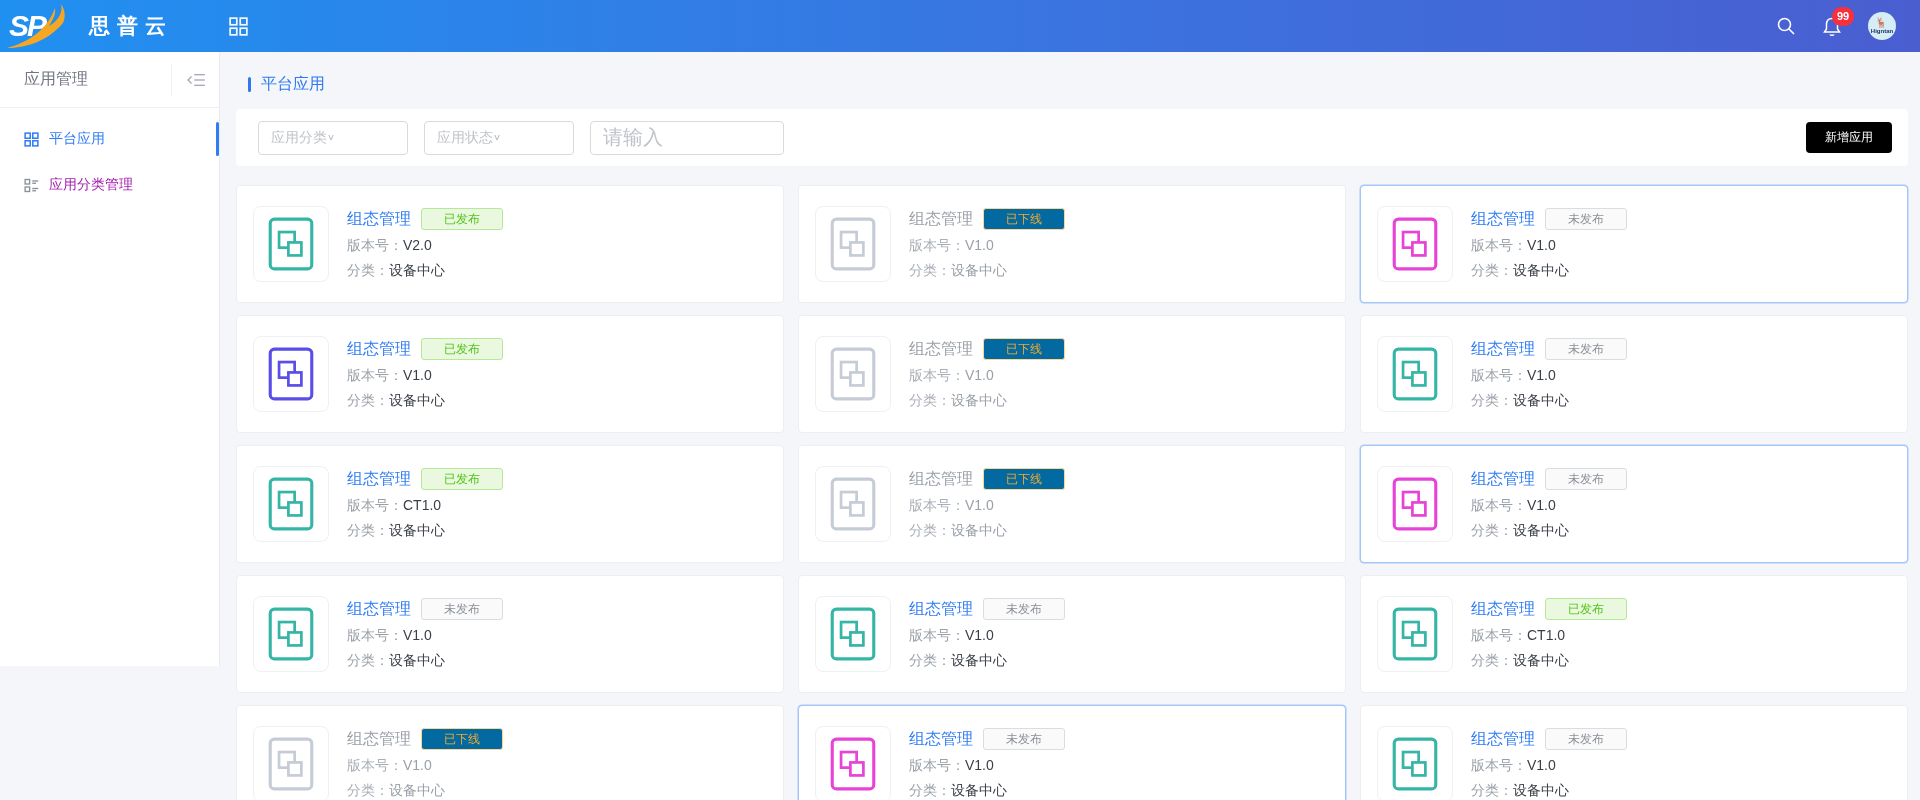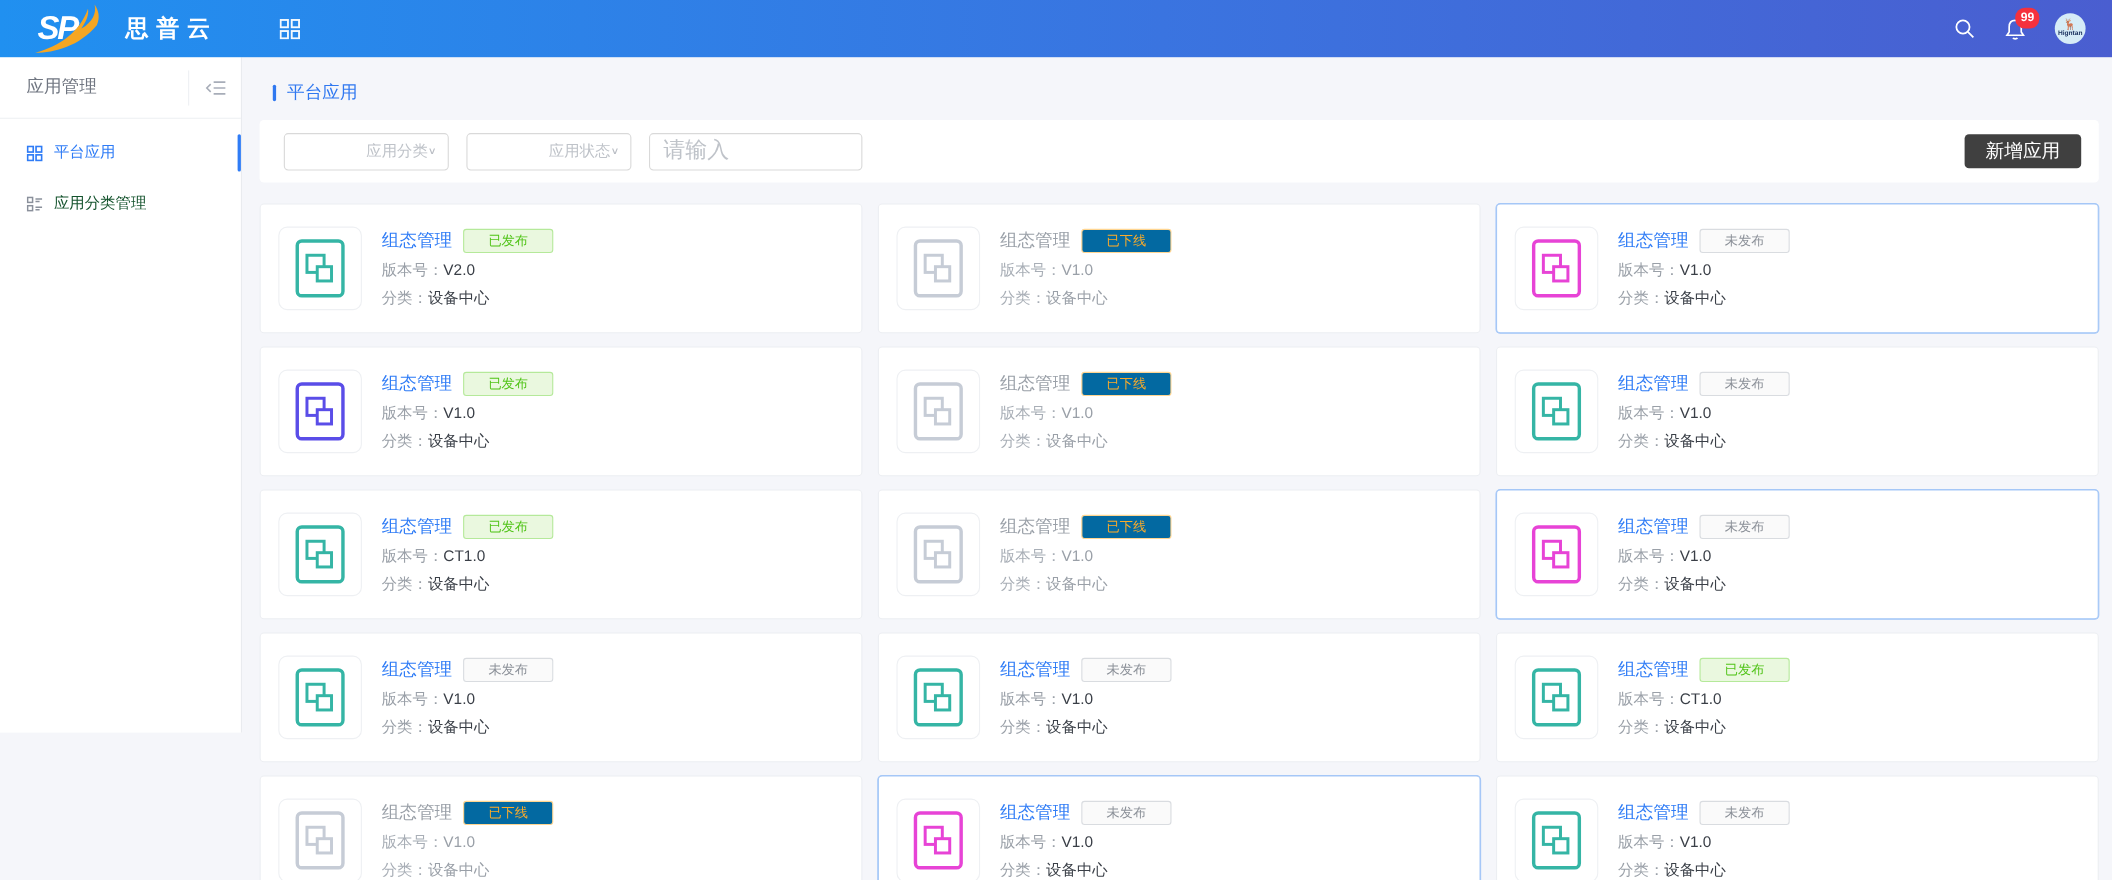--- a/index.html
+++ b/index.html
@@ -1,59 +1,59 @@
 <!DOCTYPE html>
 <html><head>
 <meta charset="utf-8">
 <style>
   * { margin:0; padding:0; box-sizing:border-box; }
   html,body { width:1920px; height:800px; overflow:hidden; }
   body { font-family:"Liberation Sans","DejaVu Sans",sans-serif; background:#f5f6fa; color:#333; }
 
   
-  .header { height:52px; display:flex; align-items:center; background:linear-gradient(90deg,#2090f0 0%,#3a74e0 55%,#4a5ed0 100%); padding:0 24px 0 34px; position:relative; z-index:5; }
+  .header { height:52px; display:flex; align-items:center; background:linear-gradient(90deg,#2090f0 0%,#3a74e0 55%,#4a5ed0 100%); padding:0 24px 0 9px; position:relative; z-index:5; }
   .logo { display:flex; align-items:center; gap:14px; }
   .logo-mark { position:relative; width:66px; height:40px; }
   .logo-mark .sp { font-size:30px; font-weight:bold; font-style:italic; color:#fff; letter-spacing:-2px; line-height:40px; }
   .logo-mark .swoosh { position:absolute; left:-6px; top:-4px; width:78px; height:48px; pointer-events:none; }
   .logo-text { color:#fff; font-size:21px; font-weight:bold; letter-spacing:7px; }
   .apps-icon { margin-left:56px; color:#fff; display:flex; align-items:center; cursor:pointer; opacity:.95; }
   .header-right { margin-left:auto; display:flex; align-items:center; gap:26px; }
   .h-icon { color:#fff; display:flex; align-items:center; cursor:pointer; }
   .bell-wrap { position:relative; }
   .badge-99 { position:absolute; top:-9px; left:10px; background:#f5313d; color:#fff; font-size:11px; line-height:1; padding:4px 5px; border-radius:9px; min-width:22px; text-align:center; font-weight:bold; }
   .avatar { width:28px; height:28px; border-radius:50%; background:#d6ecf7; color:#1d3461; font-size:6px; font-weight:bold; display:flex; flex-direction:column; align-items:center; justify-content:center; cursor:pointer; overflow:hidden; text-align:center; line-height:1.1; }
   .avatar .deer { font-size:10px; }
 
   
   .layout { display:flex; height:614px; }
   .sidebar { width:220px; background:#fff; border-right:1px solid #e9ebef; flex-shrink:0; }
   .side-head { height:56px; display:flex; align-items:center; border-bottom:1px solid #eef0f3; }
   .side-title { flex:1; padding-left:24px; font-size:16px; color:#707681; }
   .collapse-btn { width:48px; height:32px; display:flex; align-items:center; justify-content:center; border-left:1px solid #eef0f3; color:#a7adb8; cursor:pointer; }
   .menu { padding-top:8px; }
-  .menu-item { height:46px; display:flex; align-items:center; gap:10px; padding-left:24px; font-size:14px; color:#14532d; cursor:pointer; position:relative; }
+  .menu-item { height:46px; display:flex; align-items:center; gap:10px; padding-left:24px; font-size:14px; color:#a21caf; cursor:pointer; position:relative; }
   .menu-item .mi-icon { display:flex; color:#8a909b; }
   .menu-item.active { color:#2f7cf6; }
   .menu-item.active .mi-icon { color:#2f7cf6; }
   .menu-item.active::after { content:""; position:absolute; right:0; top:6px; bottom:6px; width:3px; background:#2f7cf6; border-radius:2px; }
 
   
   .main { flex:1; padding:14px 12px 0 16px; }
   .page-title-row { display:flex; align-items:center; gap:10px; margin:8px 0 14px 12px; }
   .title-bar { width:3px; height:15px; background:#3078f0; border-radius:2px; }
   .page-title { font-size:16px; color:#3078f0; }
 
   .filter-card { background:#fff; border-radius:4px; height:57px; display:flex; align-items:center; padding:0 16px 0 22px; margin-bottom:19px; }
-  .select { width:150px; height:34px; border:1px solid #d9d9d9; border-radius:4px; display:flex; align-items:center; justify-content:flex-end; padding:0 10px 0 12px; margin-right:16px; cursor:pointer; background:#fff; }
+  .select { width:150px; height:34px; border:1px solid #d9d9d9; border-radius:4px; display:flex; align-items:center; justify-content:flex-start; padding:0 10px 0 12px; margin-right:16px; cursor:pointer; background:#fff; }
   .select .ph { color:#bfc3c9; font-size:14px; }
   .select .chev { color:#b9bdc4; font-size:11px; transform:scaleY(.8); }
   .text-input { width:194px; height:34px; border:1px solid #d9d9d9; border-radius:4px; padding:0 12px; font-size:20px; color:#333; font-family:inherit; }
   .text-input::placeholder { color:#bfc3c9; }
-  .add-btn { margin-left:auto; height:31px; padding:0 19px; background:#404040; color:#fff; border:none; border-radius:4px; font-size:17px; cursor:pointer; font-family:inherit; }
+  .add-btn { margin-left:auto; height:31px; padding:0 19px; background:#000000; color:#fff; border:none; border-radius:4px; font-size:12px; cursor:pointer; font-family:inherit; }
 
   
   .grid { display:grid; grid-template-columns:repeat(3,1fr); gap:12px 14px; }
   .card { background:#fff; border:1px solid #eceef2; border-radius:4px; height:118px; display:flex; align-items:center; padding:0 14px 0 16px; gap:18px; cursor:pointer; }
   .card.selected { border-color:#a5c7f7; box-shadow:0 0 0 0.5px #a5c7f7; }
   .icon-box { width:76px; height:76px; border:1px solid #eef0f3; border-radius:8px; display:flex; align-items:center; justify-content:center; flex-shrink:0; background:#fff; }
   .app-icon { display:flex; }
   .card-body { display:flex; flex-direction:column; gap:7px; min-width:0; }
   .card-title-row { display:flex; align-items:center; gap:10px; }
   .card-title { font-size:16px; color:#2f7cf6; font-weight:500; white-space:nowrap; }

